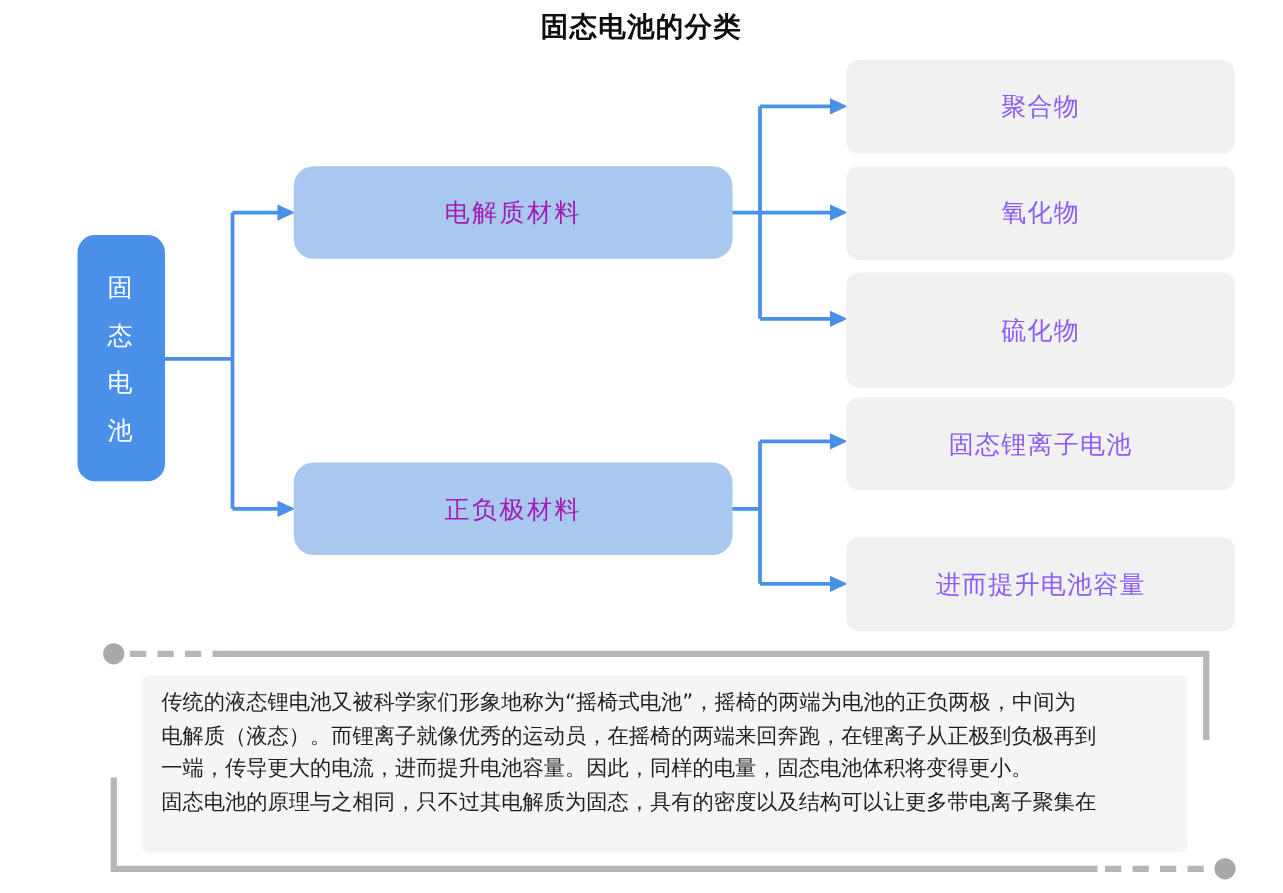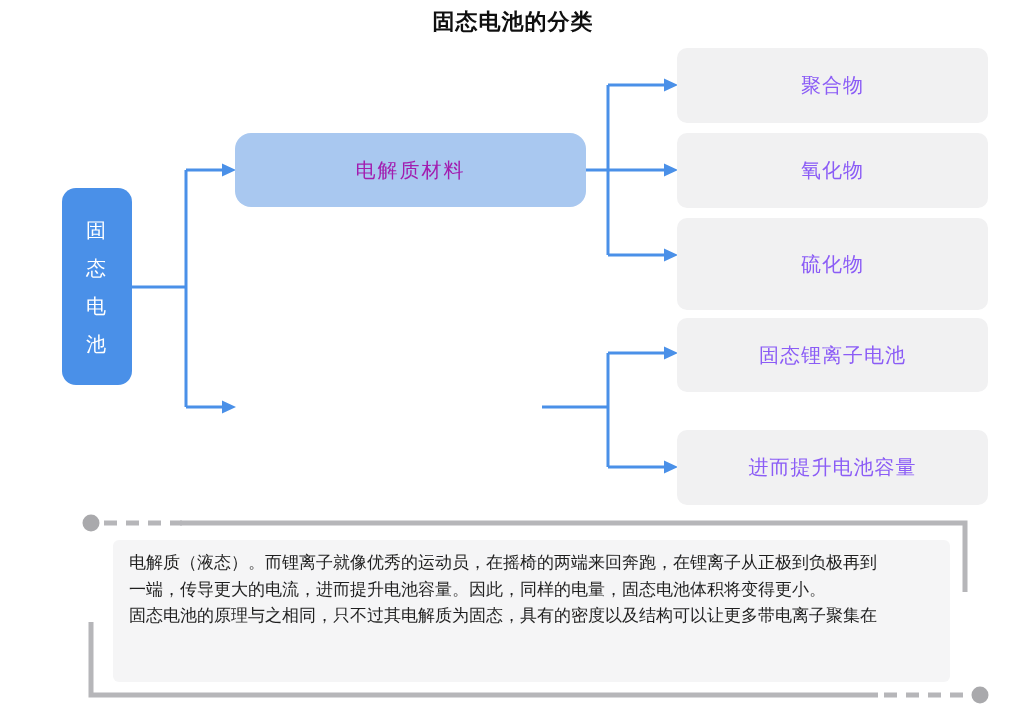--- a/index.html
+++ b/index.html
@@ -68,36 +68,40 @@
     <circle class="decor-dot" cx="980" cy="695" r="8.5"></circle>
   </svg>
 
   <div class="node root-node">
     <div class="vtext">固态电池</div>
   </div>
 
   <div class="node branch-node branch-1">
     <span>电解质材料</span>
   </div>
+  <div class="node branch-node branch-2">
+    <span>正负极材料</span>
+  </div>
 
   <div class="node leaf-node leaf-1">
     <span>聚合物</span>
   </div>
   <div class="node leaf-node leaf-2">
     <span>氧化物</span>
   </div>
   <div class="node leaf-node leaf-3">
     <span>硫化物</span>
   </div>
   <div class="node leaf-node leaf-4">
     <span>固态锂离子电池</span>
   </div>
   <div class="node leaf-node leaf-5">
     <span>进而提升电池容量</span>
   </div>
 
   <div class="note-panel">
+    <div class="note-line">传统的液态锂电池又被科学家们形象地称为“摇椅式电池”，摇椅的两端为电池的正负两极，中间为</div>
     <div class="note-line">电解质（液态）。而锂离子就像优秀的运动员，在摇椅的两端来回奔跑，在锂离子从正极到负极再到</div>
     <div class="note-line">一端，传导更大的电流，进而提升电池容量。因此，同样的电量，固态电池体积将变得更小。</div>
     <div class="note-line">固态电池的原理与之相同，只不过其电解质为固态，具有的密度以及结构可以让更多带电离子聚集在</div>
   </div>
 
 </div>
 
 </body></html>

